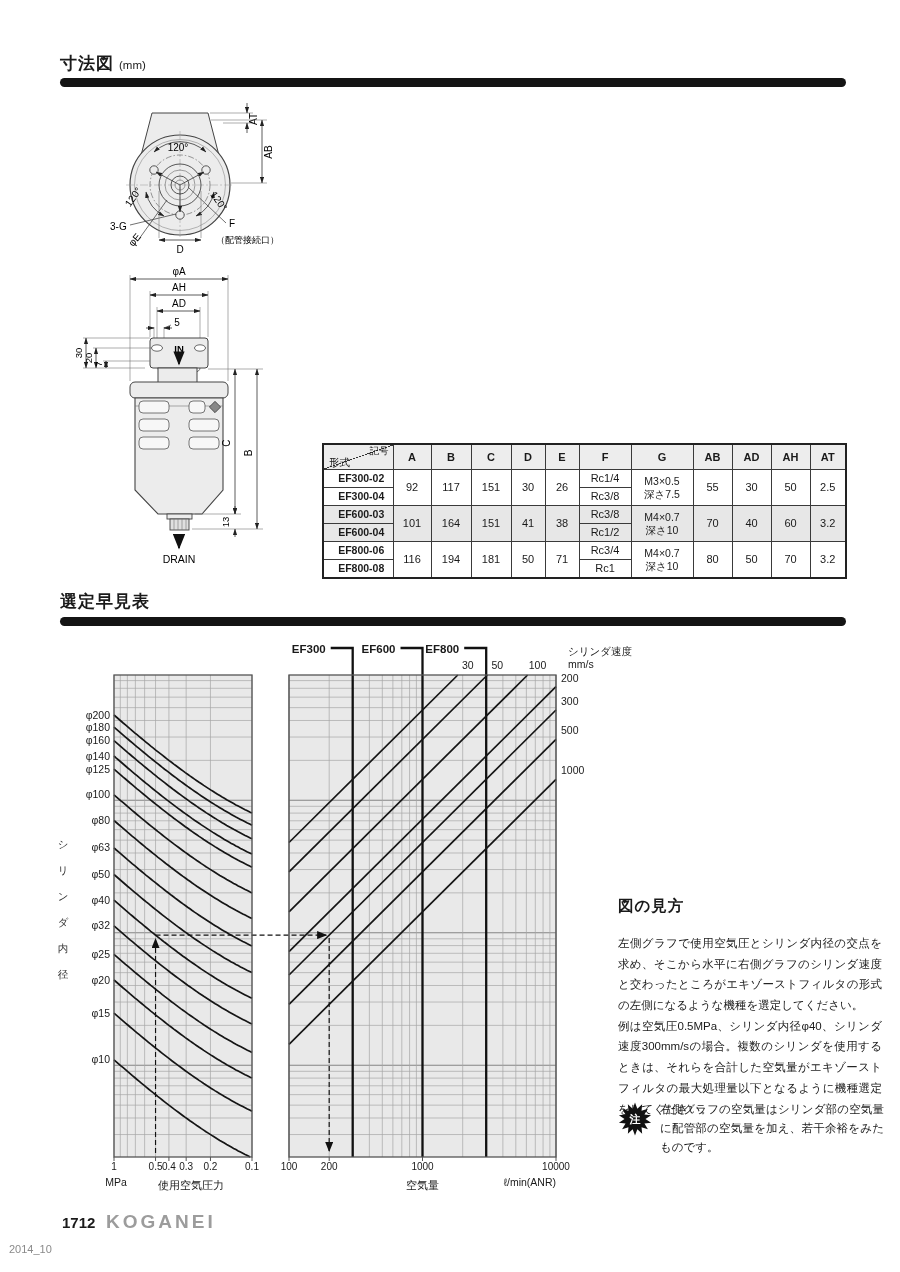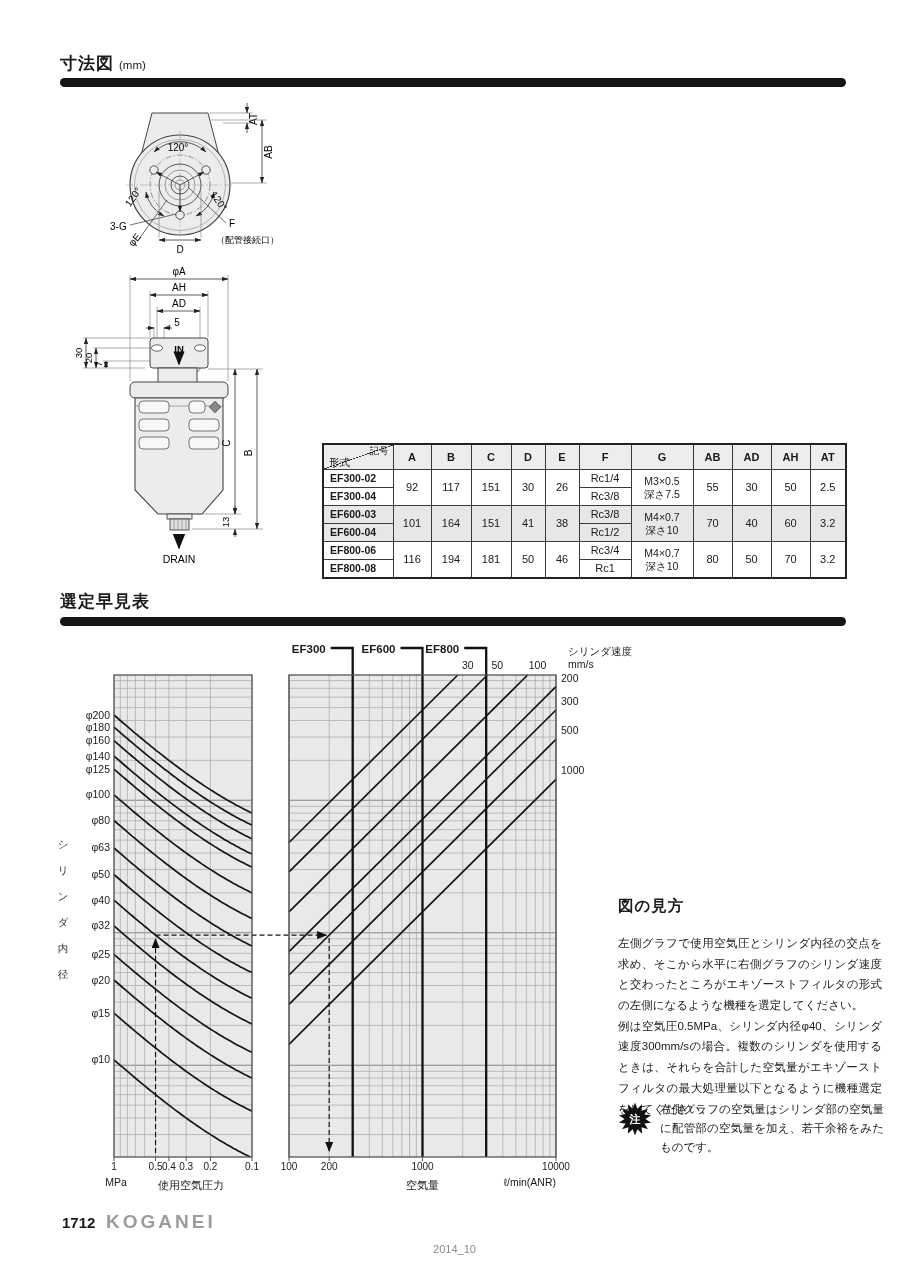--- a/index.html
+++ b/index.html
@@ -11,41 +11,41 @@
   svg text{font-family:"Liberation Sans","DejaVu Sans",sans-serif;}
 
   
   #dim-table{position:absolute;left:322px;top:443px;border-collapse:collapse;table-layout:fixed;
              font-size:11px;}
   #dim-table td,#dim-table th{border:1px solid #3a3a3a;text-align:center;padding:0;line-height:1.15;}
   #dim-table{border:2px solid #222;}
   #dim-table thead th{height:24px;background:#ededed;font-weight:bold;font-size:11px;}
   #dim-table tbody td{height:17px;background:#fff;}
   #dim-table tbody tr.shaded td{background:#e7e7e7;}
-  #dim-table td.model{font-weight:bold;text-align:left;padding-left:6px;font-size:10.5px;}
+  #dim-table td.model{font-weight:bold;text-align:center;padding-left:6px;font-size:10.5px;}
   #dim-table tr.group-start td{border-top:1.8px solid #222;}
   #dim-table td.gcell{font-size:10.5px;}
   th.diag{position:relative;background:linear-gradient(to bottom right,
            #ededed 49.2%, #333 49.2%, #333 50.8%, #ededed 50.8%) !important;}
   th.diag .corner-top{position:absolute;top:1px;right:4px;font-size:9.5px;font-weight:normal;}
   th.diag .corner-bottom{position:absolute;bottom:1px;left:5px;font-size:10.5px;font-weight:normal;text-align:center;}
 
   
   #howto{position:absolute;left:618px;top:896px;width:264px;}
   #howto h3{margin:0;font-size:15.5px;letter-spacing:1px;}
   #howto .body{margin-top:16px;font-size:11.5px;line-height:1.8;text-align:justify;white-space:pre-line;}
   #note{position:absolute;left:618px;top:1100px;width:266px;}
   #note .ntext{margin-left:42px;font-size:11.5px;line-height:1.65;text-align:justify;}
   #note svg{position:absolute;left:0;top:2px;}
 
   
   #footer-page{position:absolute;left:62px;top:1214px;font-size:15px;font-weight:bold;}
   #footer-brand{position:absolute;left:106px;top:1211px;font-size:19px;font-weight:bold;
                 color:#9c9c9c;letter-spacing:3px;}
-  #footer-date{position:absolute;left:0;right:0;top:1243px;text-align:center;font-size:11px;color:#8a8a8a;margin-left:9px;}
+  #footer-date{position:absolute;left:0;right:0;top:1243px;font-size:11px;color:#8a8a8a;margin-left:9px;}
 
   .abs{position:absolute;}
 </style>
 </head>
 <body>
 
 <div id="page">
 
   <div class="sec-title" style="left:60px;top:52px;">
     <span>寸法図</span><span class="sec-unit">(mm)</span>
@@ -275,21 +275,21 @@
         <tr class="shaded">
           <td class="model">EF600-04</td>
           <td>Rc1/2</td>
         </tr>
         <tr class="group-start">
           <td class="model">EF800-06</td>
           <td rowspan="2">116</td>
           <td rowspan="2">194</td>
           <td rowspan="2">181</td>
           <td rowspan="2">50</td>
-          <td rowspan="2">46</td>
+          <td rowspan="2">71</td>
           <td>Rc3/4</td>
           <td class="gcell" rowspan="2">
             <div>M4×0.7</div>
             <div>深さ10</div>
           </td>
           <td rowspan="2">80</td>
           <td rowspan="2">50</td>
           <td rowspan="2">70</td>
           <td rowspan="2">3.2</td>
         </tr>

